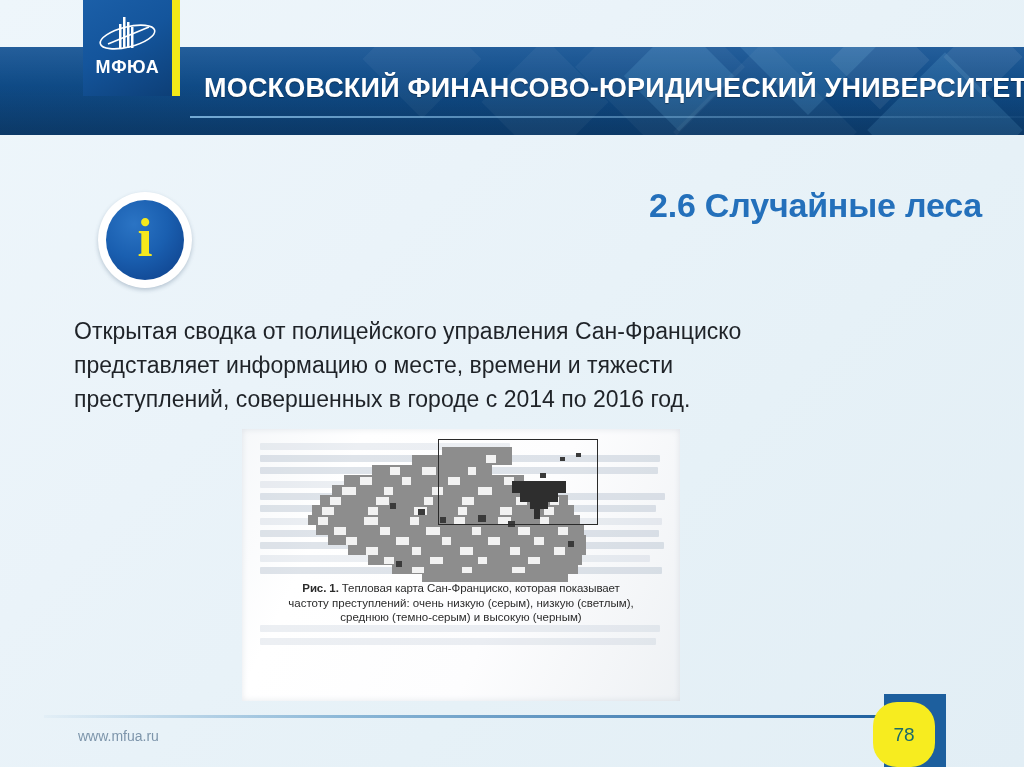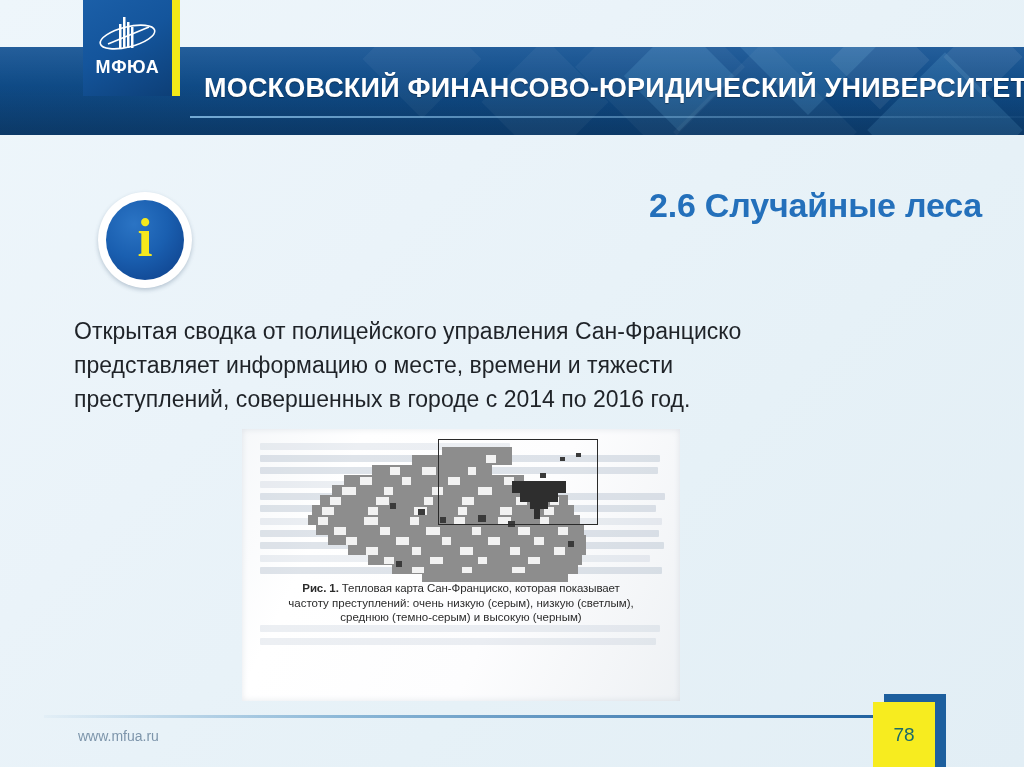--- a/index.html
+++ b/index.html
@@ -224,20 +224,21 @@
   #pageBadge {
     position: absolute;
     left: 873px; top: 702px;
     width: 62px; height: 65px;
     background: #f7ec1f;
     display: flex;
     align-items: center;
     justify-content: center;
     color: #1b6a6a;
     font-size: 19px;
+    border-radius: 24px;
   }
 </style>
 </head>
 <body>
 
 <div id="slide">
 
   <div id="header">
     <div class="diamond c" style="left:600px; top:-40px; width:120px; height:120px;"></div>
     <div class="diamond b" style="left:640px; top:-10px; width:78px; height:78px;"></div>

